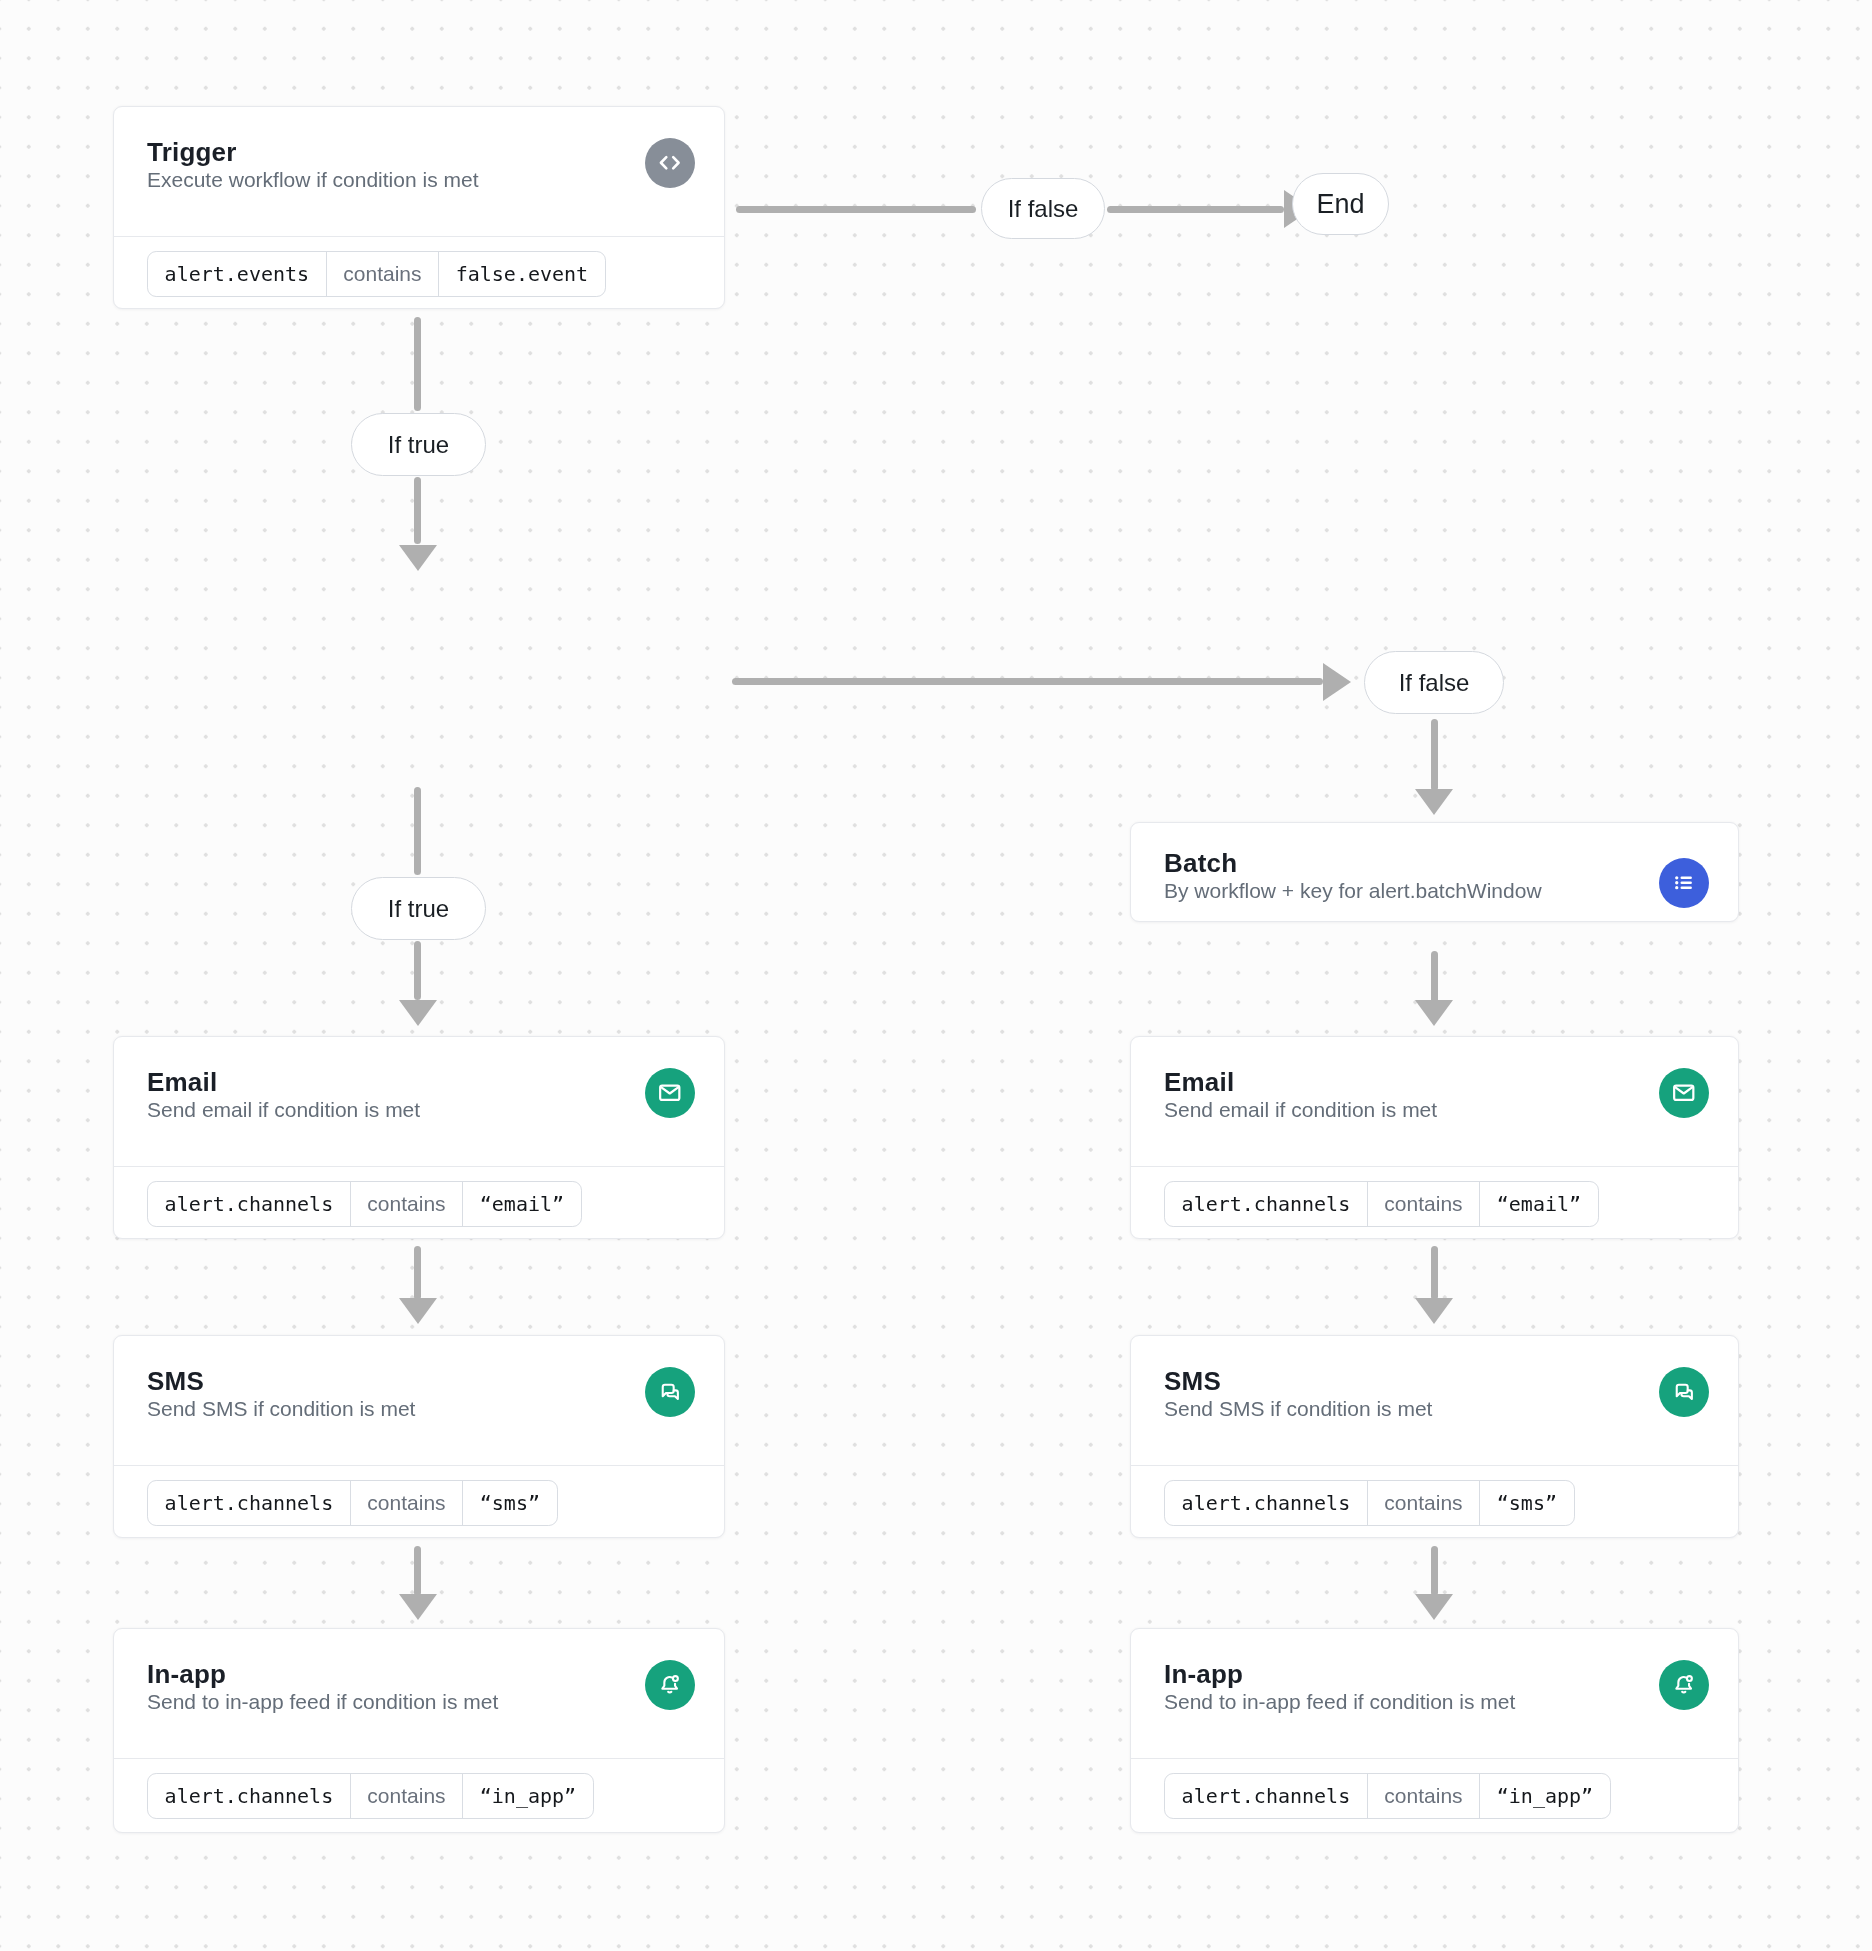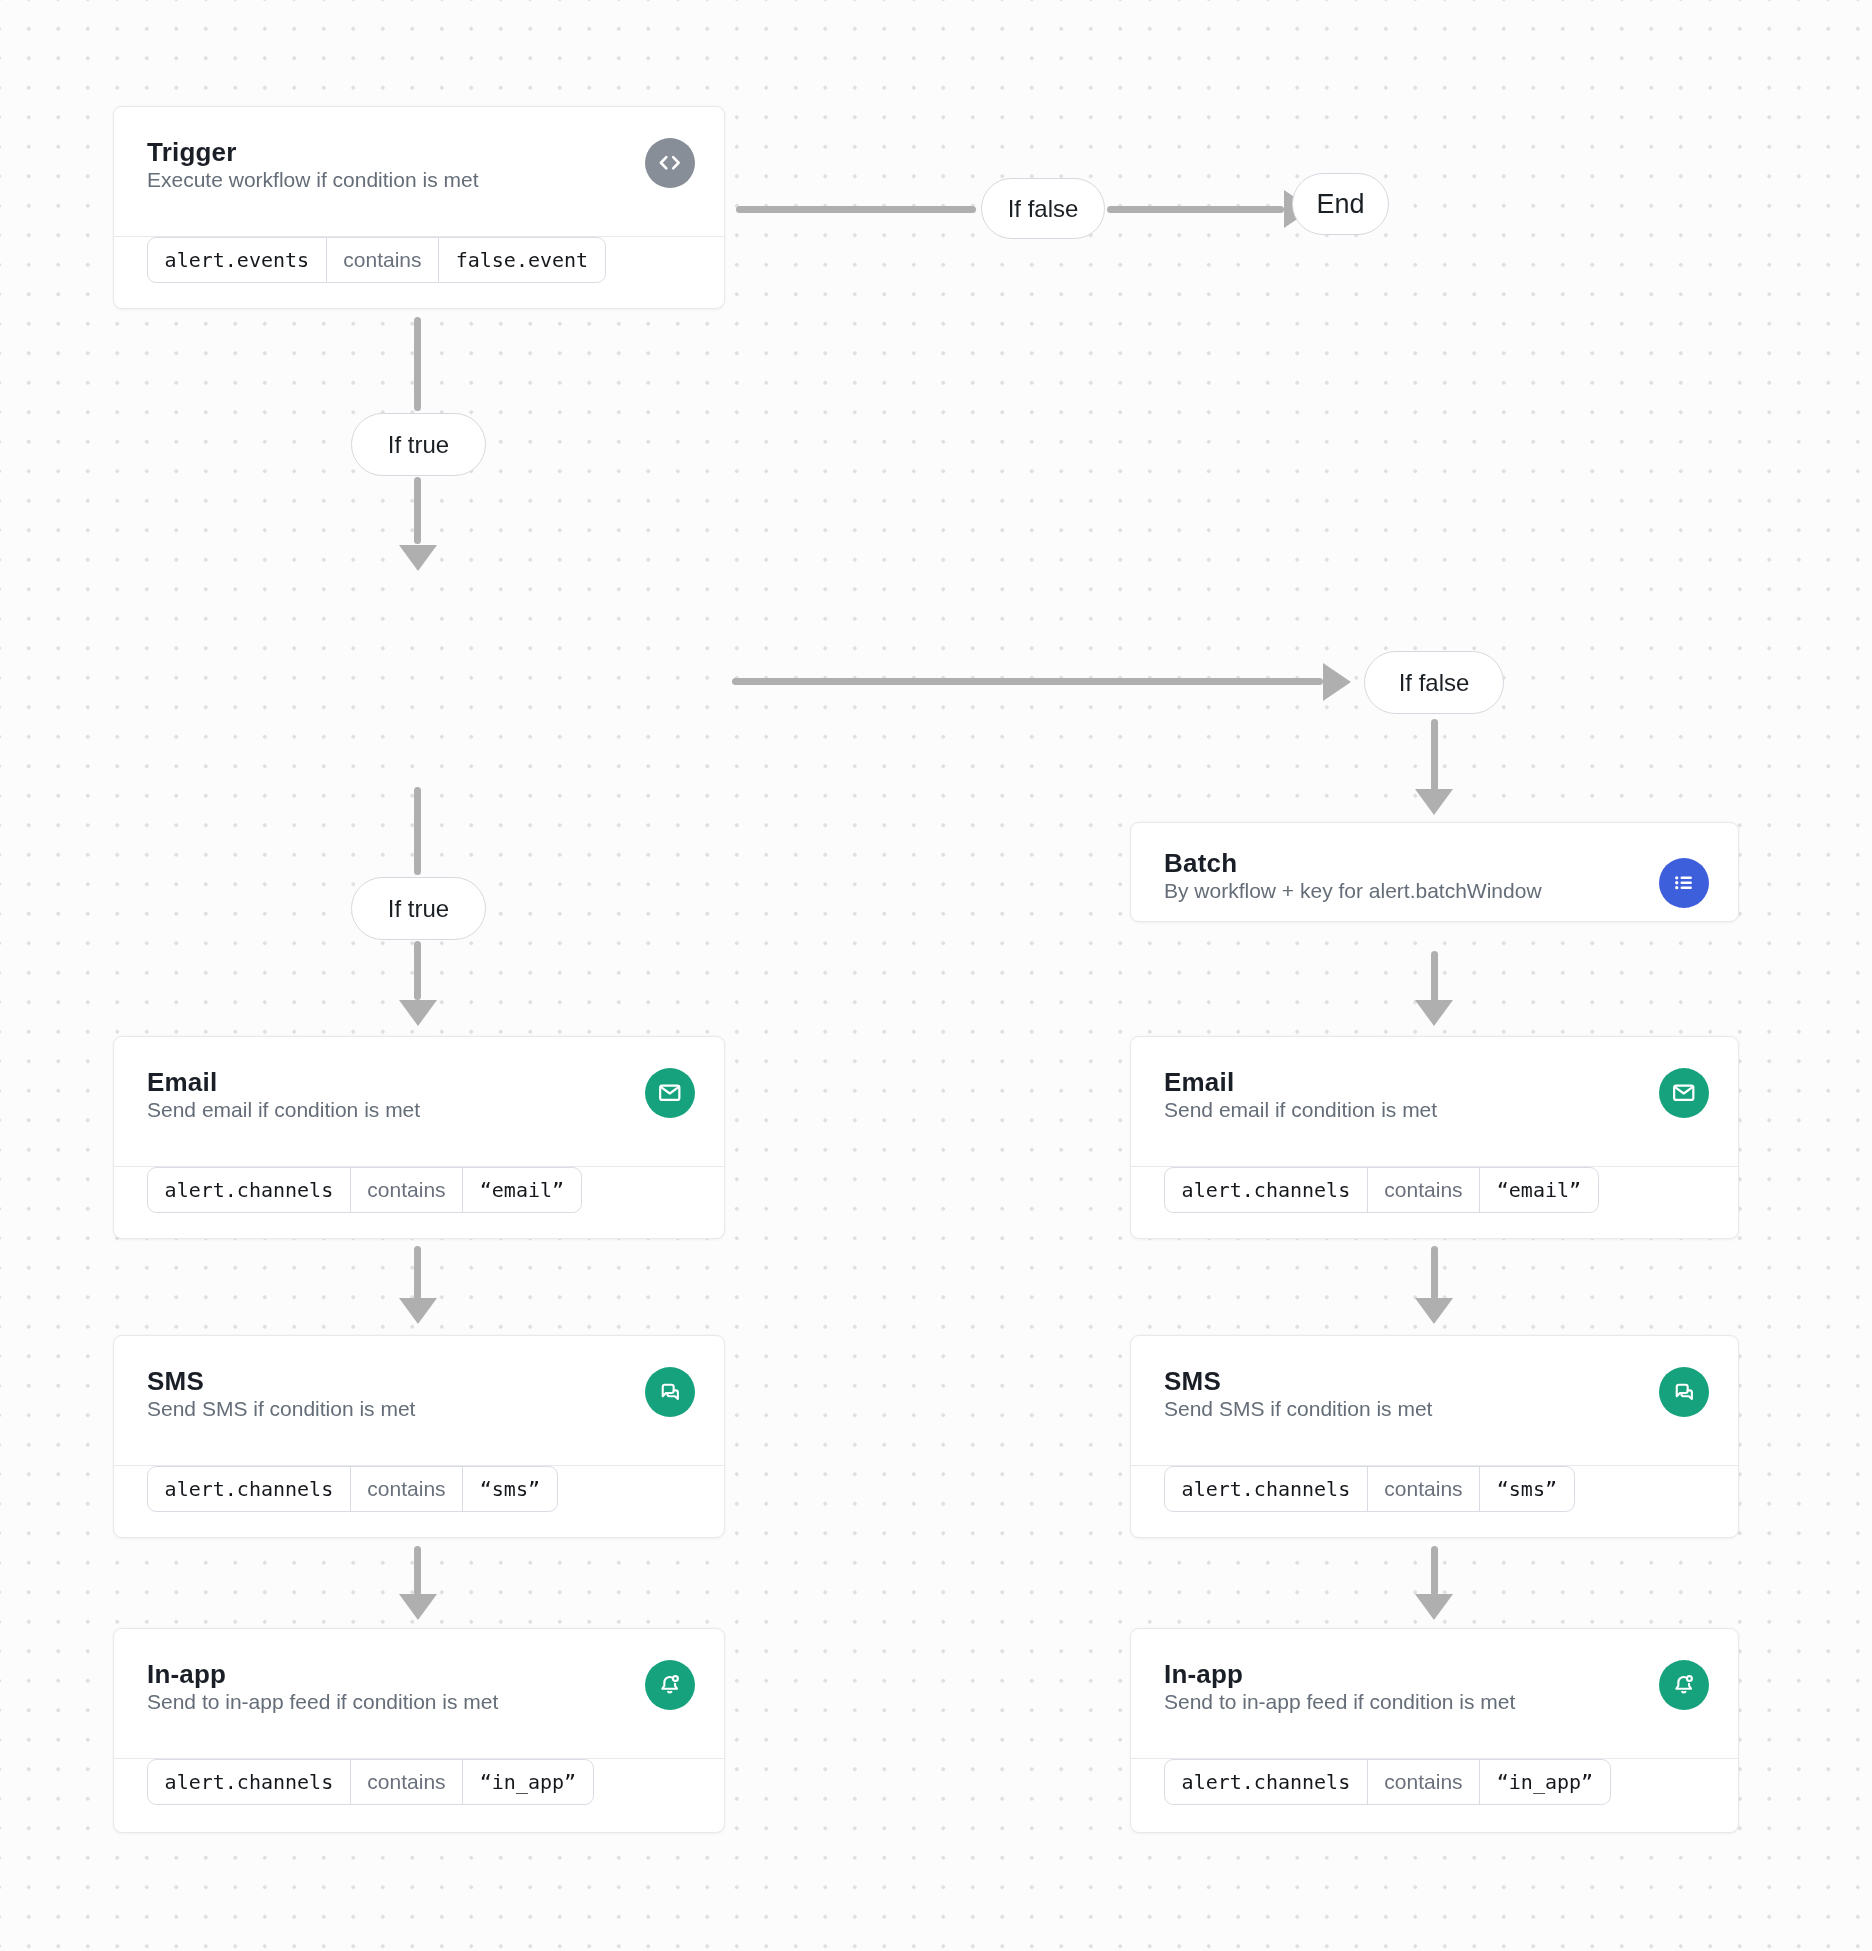--- a/index.html
+++ b/index.html
@@ -34,21 +34,21 @@
   .node-title{font-size:26px;font-weight:600;color:var(--title-text);letter-spacing:0.2px}
   .node-subtitle{font-size:21px;font-weight:400;color:var(--subtitle-text);}
   .icon-circle{
     position:absolute;right:29.5px;top:31px;width:50px;height:50px;border-radius:50%;
     display:flex;align-items:center;justify-content:center;
   }
   .icon-circle svg{width:29.5px;height:29.5px}
   .ic-gray{background:var(--accent-gray)}
   .ic-blue{background:var(--accent-blue)}
   .ic-green{background:var(--accent-green)}
-  .cond-row{border-top:0.9px solid var(--card-border);height:74px;display:flex;align-items:flex-start;padding:0 33px}
+  .cond-row{border-top:0.9px solid var(--card-border);height:74px;display:flex;align-items:center;padding:0 33px}
   .chip{
     display:inline-flex;align-items:stretch;border:1.4px solid var(--chip-border);
     border-radius:9.2px;overflow:hidden;height:46px;background:#fff;
   }
   .chip .seg{display:flex;align-items:center;padding:0 16.6px;white-space:nowrap}
   .chip .seg + .seg{border-left:1.4px solid var(--chip-border)}
   .chip .code{font-family:"DejaVu Sans Mono","Liberation Mono",monospace;font-size:20px;font-weight:500;color:var(--chip-code-text)}
   .chip .op{font-size:21px;color:var(--chip-operator-text)}
   
   .pill{

